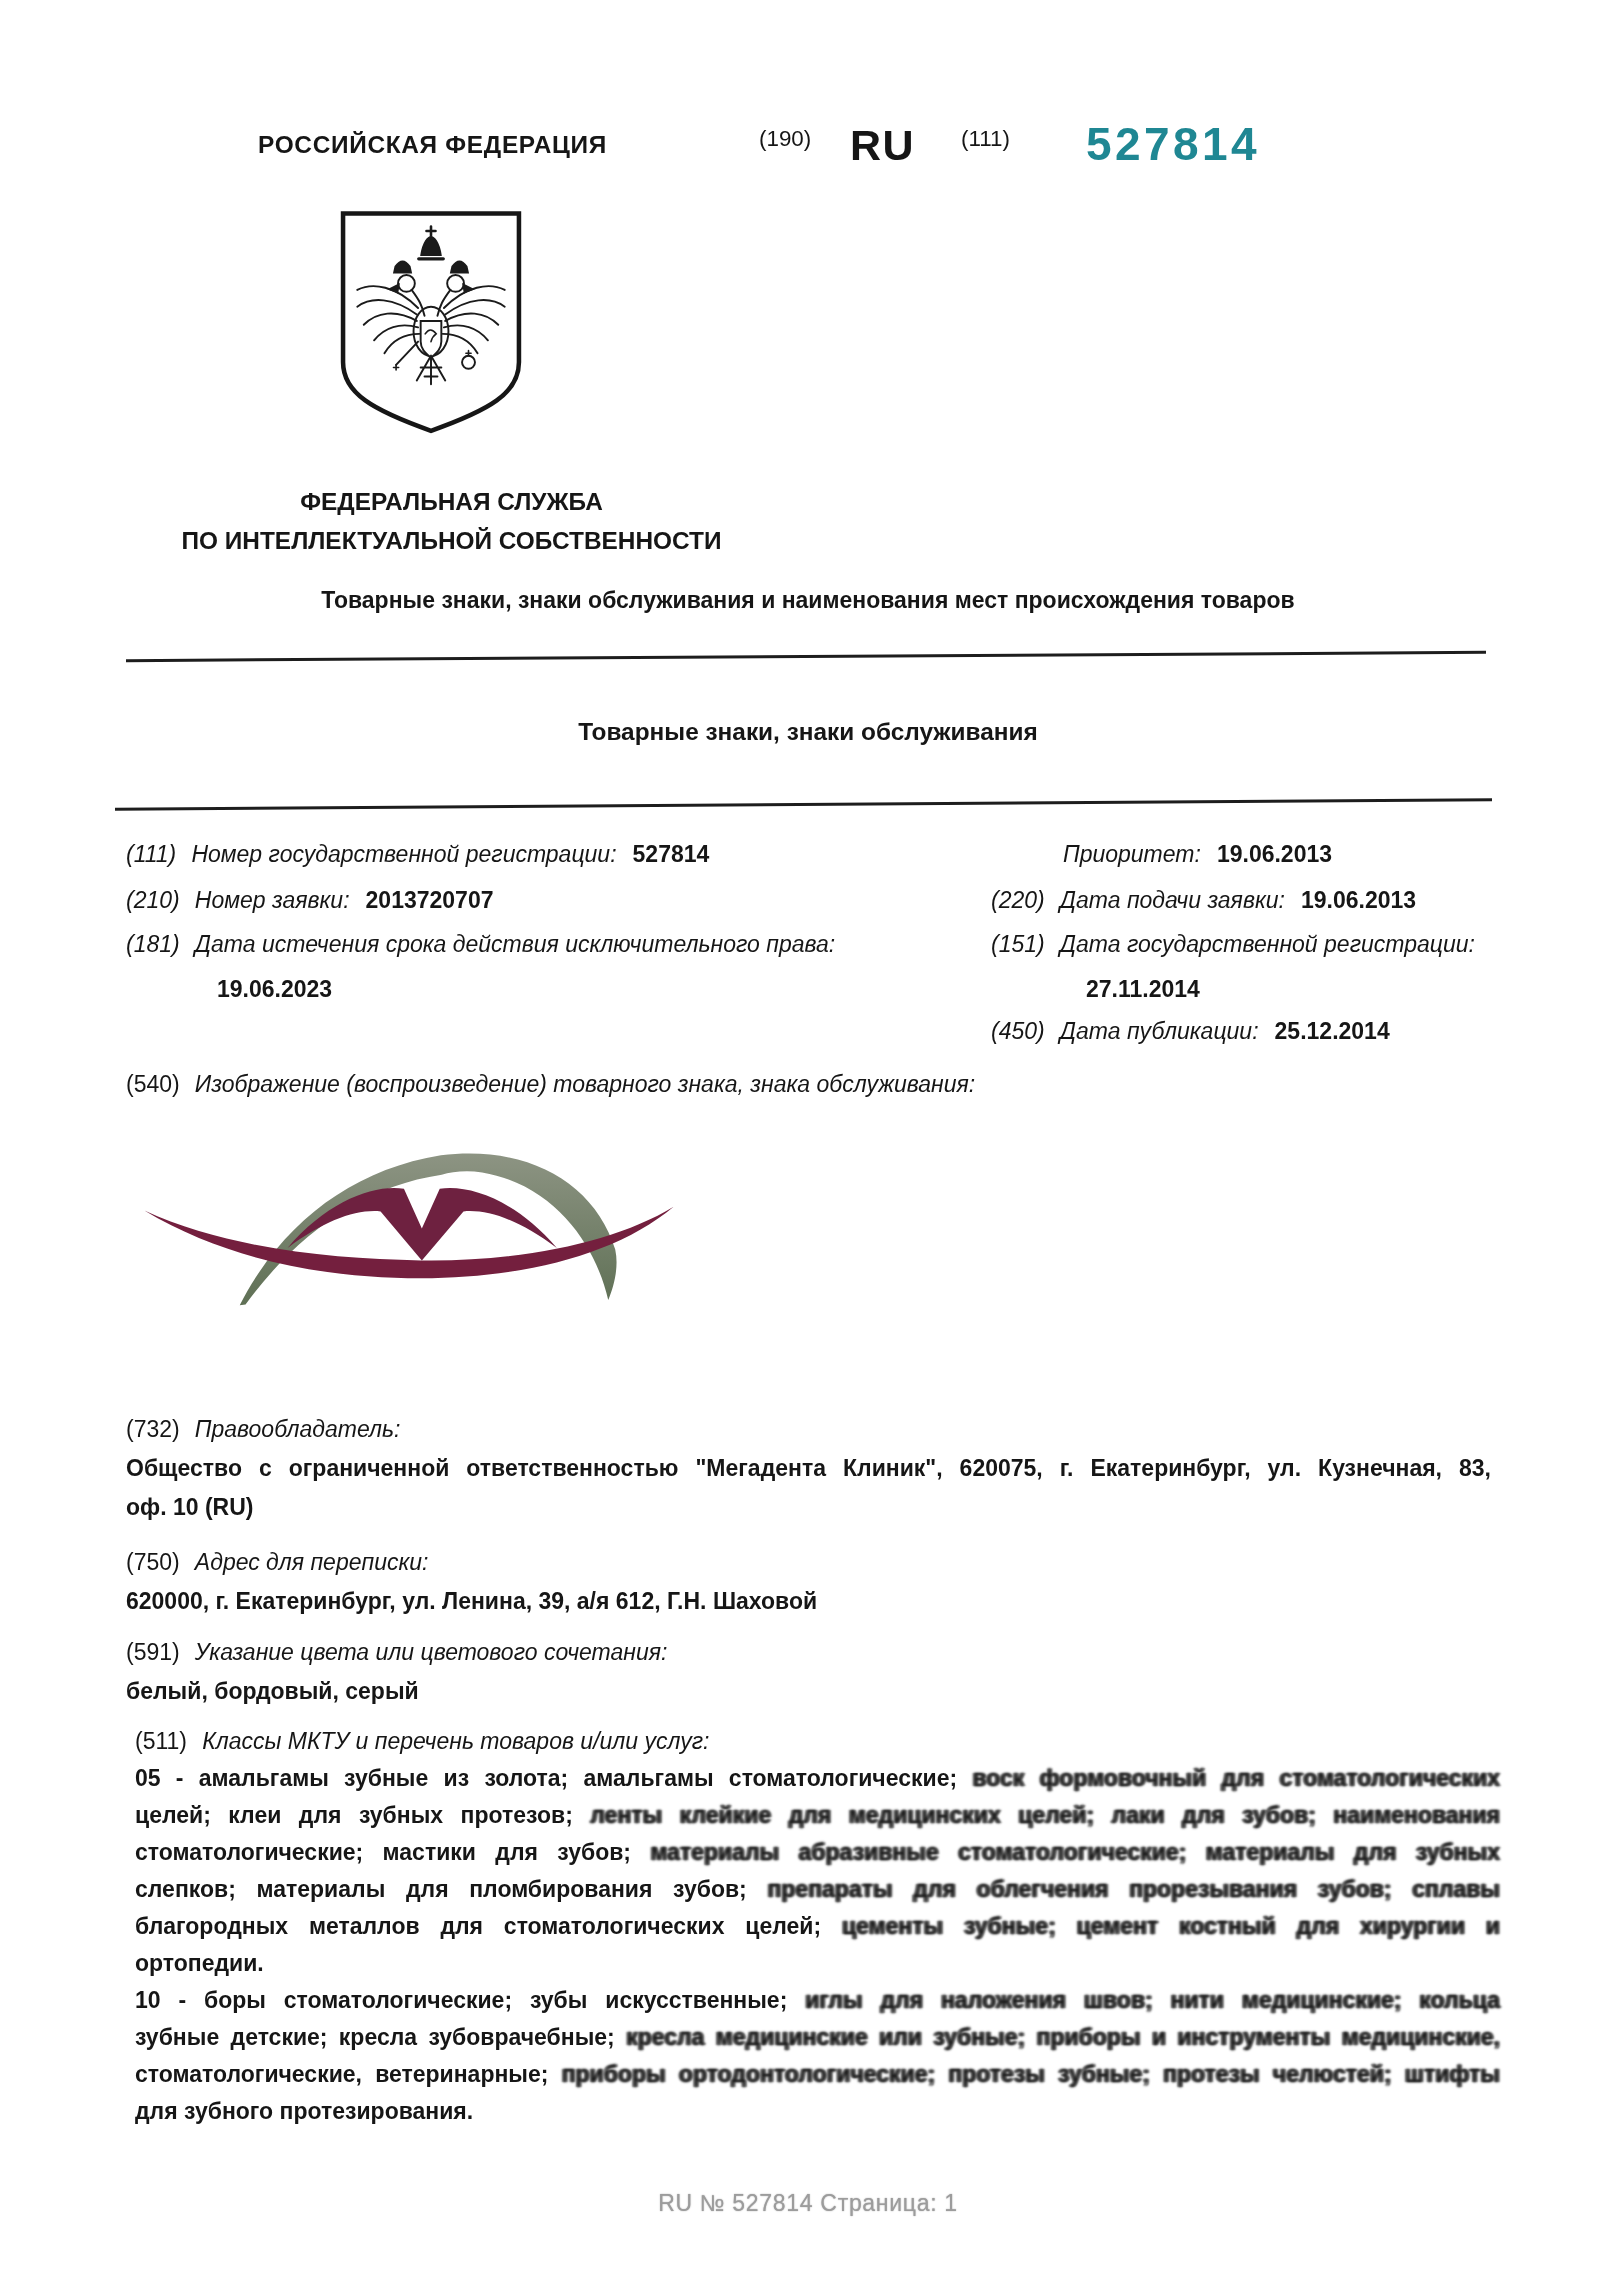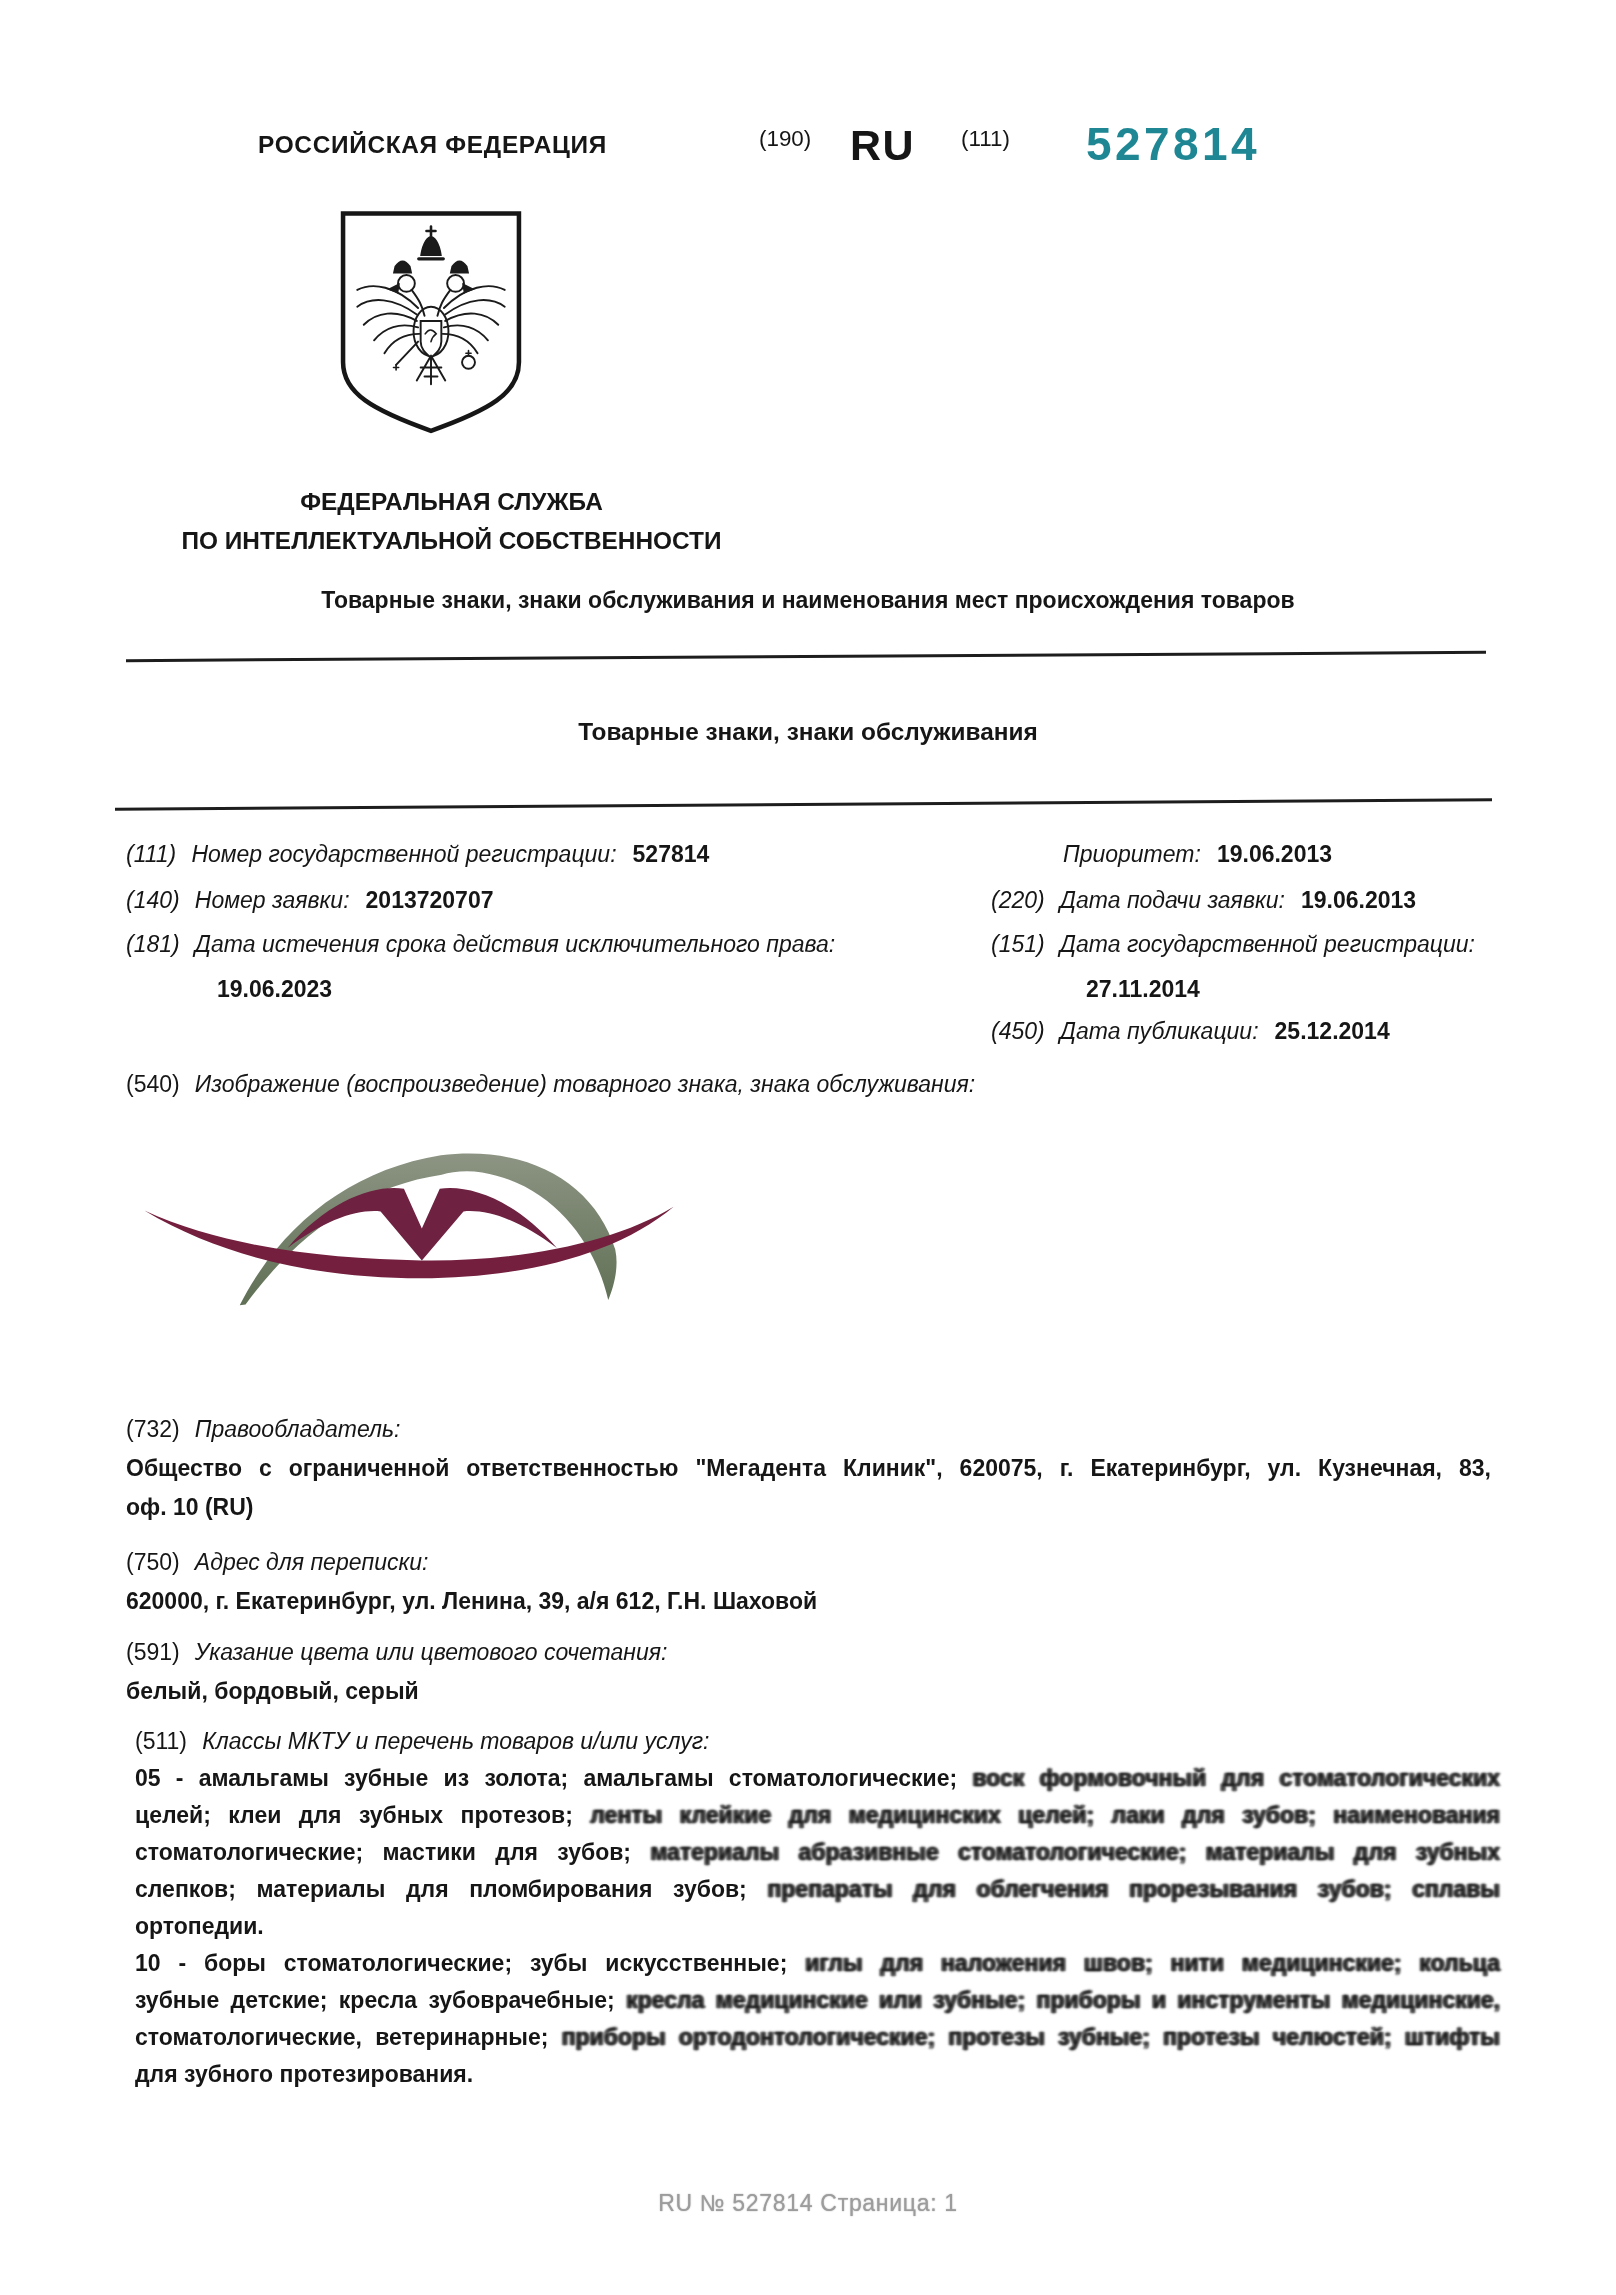--- a/index.html
+++ b/index.html
@@ -101,21 +101,21 @@
   <div class="rule" style="left:126px;top:655px;width:1360px;transform:rotate(-0.35deg);"></div>
   <div class="abs b center fs36" style="left:0;top:718px;width:1616px;">Товарные знаки, знаки обслуживания</div>
   <div class="rule" style="left:115px;top:803px;width:1377px;transform:rotate(-0.4deg);"></div>
 
   <div class="abs fs34" style="left:126px;top:841px;">
     <span class="it code">(111)</span>
     <span class="it lbl">Номер государственной регистрации:</span>
     <span class="b">527814</span>
   </div>
   <div class="abs fs34" style="left:126px;top:887px;">
-    <span class="it code">(140)</span>
+    <span class="it code">(210)</span>
     <span class="it lbl">Номер заявки:</span>
     <span class="b">2013720707</span>
   </div>
   <div class="abs fs34" style="left:126px;top:931px;">
     <span class="it code">(181)</span>
     <span class="it">Дата истечения срока действия исключительного права:</span>
   </div>
   <div class="abs fs34 b" style="left:189px;top:976px;margin-left:28px;">19.06.2023</div>
 
   <div class="abs fs34" style="left:1063px;top:841px;">
@@ -198,20 +198,21 @@
 
   <div class="content lh54 fs34" style="top:1723px;">
     <div>
       <span class="code">(511)</span>
       <span class="it">Классы МКТУ и перечень товаров и/или услуг:</span>
     </div>
     <div class="b jline"><span>05 - амальгамы зубные из золота; амальгамы стоматологические;</span> <span class="bz">воск формовочный для стоматологических</span></div>
     <div class="b jline"><span>целей; клеи для зубных протезов;</span> <span class="bz">ленты клейкие для медицинских целей; лаки для зубов; наименования</span></div>
     <div class="b jline"><span>стоматологические; мастики для зубов;</span> <span class="bz">материалы абразивные стоматологические; материалы для зубных</span></div>
     <div class="b jline"><span>слепков; материалы для пломбирования зубов;</span> <span class="bz">препараты для облегчения прорезывания зубов; сплавы</span></div>
+    <div class="b jline"><span>благородных металлов для стоматологических целей;</span> <span class="bz">цементы зубные; цемент костный для хирургии и</span></div>
     <div class="b jlast">ортопедии.</div>
     <div class="b jline"><span>10 - боры стоматологические; зубы искусственные;</span> <span class="bz">иглы для наложения швов; нити медицинские; кольца</span></div>
     <div class="b jline"><span>зубные детские; кресла зубоврачебные;</span> <span class="bz">кресла медицинские или зубные; приборы и инструменты медицинские,</span></div>
     <div class="b jline"><span>стоматологические, ветеринарные;</span> <span class="bz">приборы ортодонтологические; протезы зубные; протезы челюстей; штифты</span></div>
     <div class="b jlast">для зубного протезирования.</div>
   </div>
 
   <div class="abs center footer-text" style="left:0;top:2190px;width:1616px;font-size:23px;">RU № 527814 Страница: 1</div>
 
 </div>

